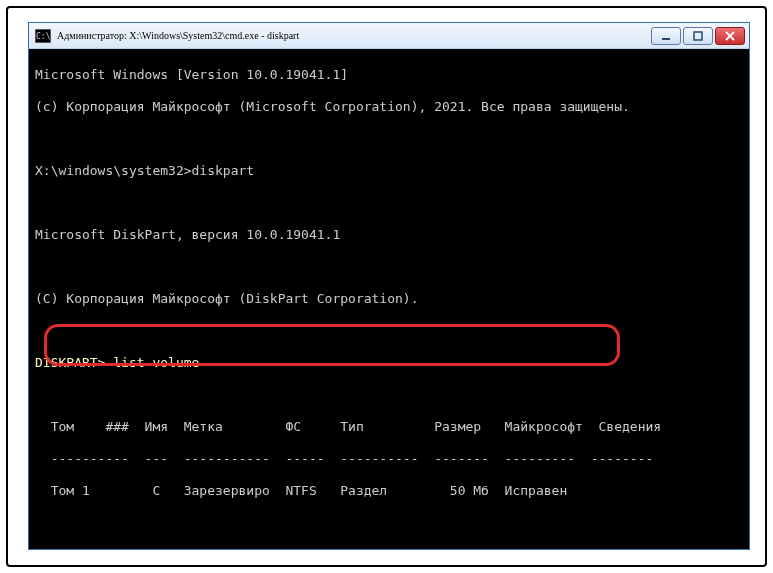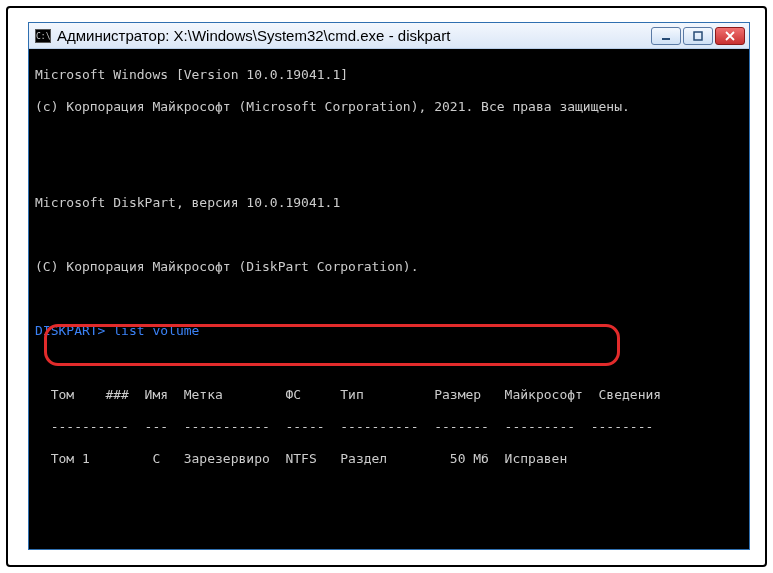--- a/index.html
+++ b/index.html
@@ -48,22 +48,22 @@
     background: #000;
     color: #ccc;
     font-size: 8px;
     line-height: 14px;
     text-align: center;
     border: 1px solid #555;
     margin-right: 6px;
     font-family: monospace;
   }
   .title-text {
-    font-family: Liberation Sans, sans-serif;
-    font-size: 15px;
+    font-family: Liberation Serif, serif;
+    font-size: 10px;
     color: #000;
     white-space: nowrap;
     overflow: hidden;
     text-overflow: ellipsis;
     flex: 1;
   }
   .win-controls {
     display: flex;
     gap: 2px;
     margin-left: 6px;
@@ -100,21 +100,21 @@
     position: absolute;
     border: 3px solid #e22b2b;
     border-radius: 14px;
     pointer-events: none;
     left: 36px;
     top: 316px;
     width: 576px;
     height: 42px;
   }
   .row { display: block; }
-  .prompt { color: #3b82f6; }
+  .prompt { color: #fef9c3; }
 </style>
 </head>
 <body>
 
 <div class="outer-frame">
 
   <div class="window">
 
     <div class="titlebar">
       <span class="title-icon">C:\</span>
@@ -135,20 +135,21 @@
               <path d="M1 1 L9 9 M9 1 L1 9" stroke="currentColor" stroke-width="1.8"></path>
             </svg>
         </div>
       </div>
     </div>
 
     <div class="console">
 <span class="row">Microsoft Windows [Version 10.0.19041.1]</span>
 <span class="row">(c) Корпорация Майкрософт (Microsoft Corporation), 2021. Все права защищены.</span>
 <span class="row"> </span>
+<span class="row">X:\windows\system32&gt;diskpart</span>
 <span class="row"> </span>
 <span class="row">Microsoft DiskPart, версия 10.0.19041.1</span>
 <span class="row"> </span>
 <span class="row">(C) Корпорация Майкрософт (DiskPart Corporation).</span>
 <span class="row"> </span>
 <span class="row prompt">DISKPART&gt; list volume</span>
 <span class="row"> </span>
 <span class="row">  Том    ###  Имя  Метка        ФС     Тип         Размер   Майкрософт  Сведения</span>
 <span class="row">  ----------  ---  -----------  -----  ----------  -------  ---------  --------</span>
 <span class="row">  Том 1        C   Зарезервиро  NTFS   Раздел        50 Мб  Исправен</span>

